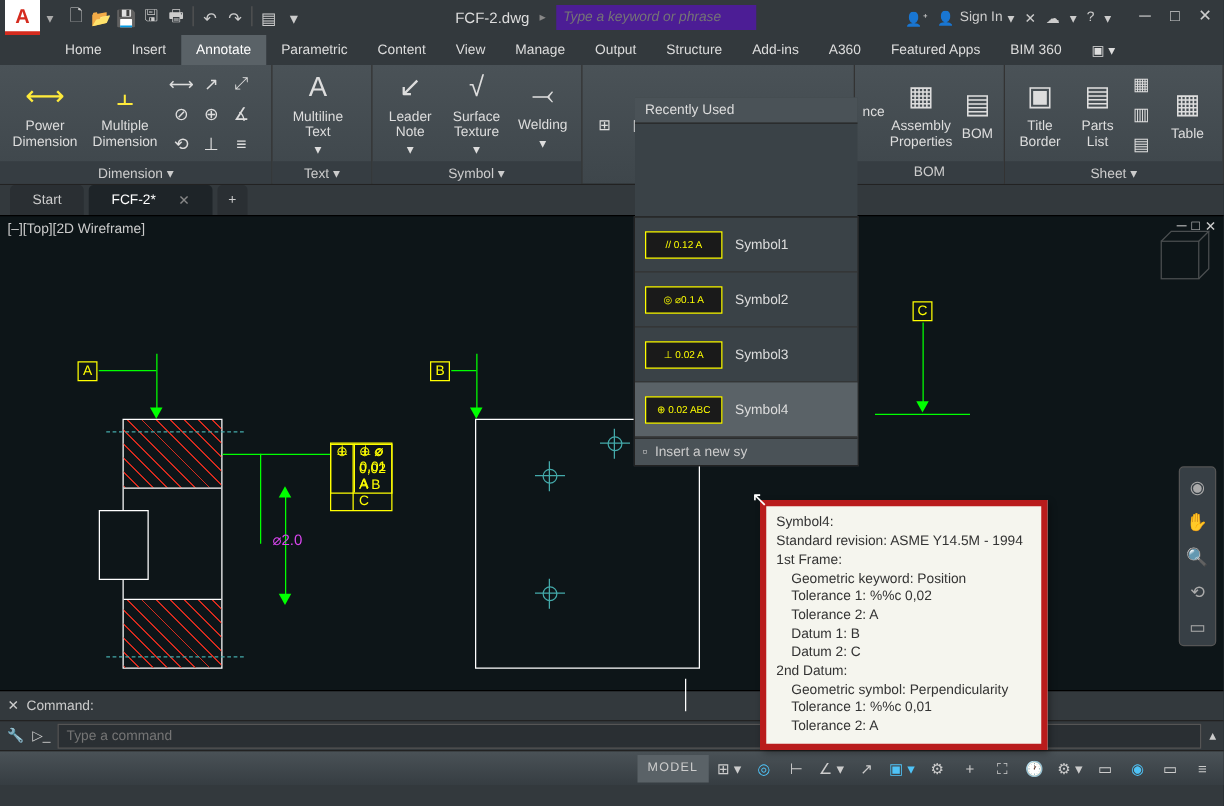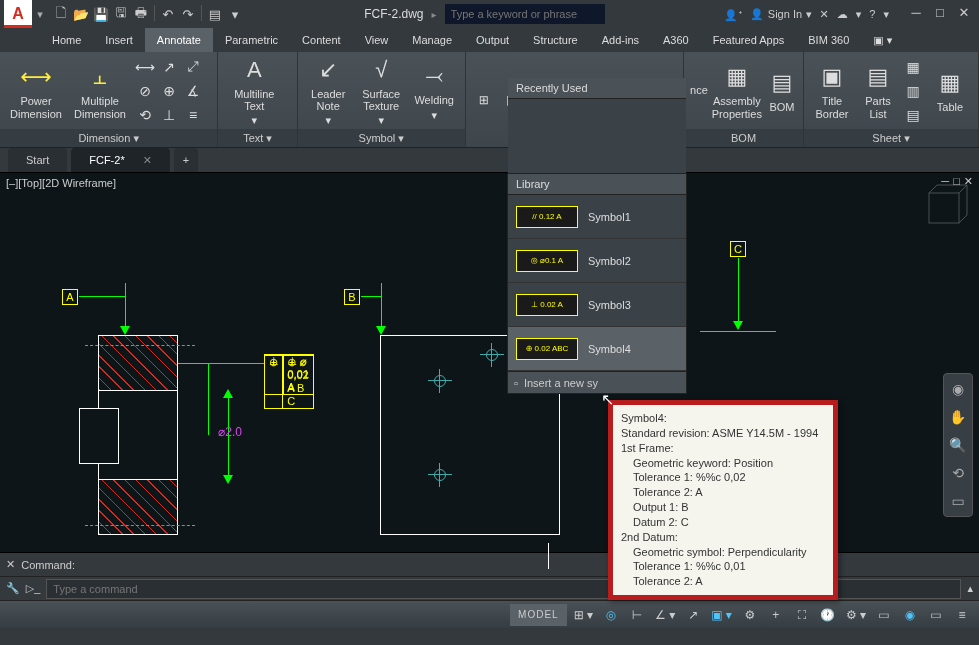--- a/index.html
+++ b/index.html
@@ -7,21 +7,21 @@
 .titlebar{height:28px;background:#33393d;display:flex;align-items:center;padding:0 4px;gap:2px}
 .app-logo{width:28px;height:28px;background:#fff;display:flex;align-items:center;justify-content:center;font-weight:bold;color:#d52b1e;font-size:16px;position:relative}
 .app-logo::after{content:"";position:absolute;bottom:0;left:0;right:0;height:3px;background:#d52b1e}
 .logo-dd{width:12px;color:#aaa;text-align:center}
 .qat{display:flex;gap:2px;margin-left:4px}
 .qat-btn{width:18px;height:18px;color:#ccc;display:flex;align-items:center;justify-content:center;cursor:pointer;font-size:13px}
 .qat-sep{width:1px;height:16px;background:#555;margin:0 2px}
 .title-center{flex:1;display:flex;align-items:center;justify-content:center;gap:8px}
 .doc-title{color:#ddd;font-size:12px}
 .search-arrow{color:#888;font-size:10px}
-.search-box{width:160px;height:20px;background:#0f172a;color:#aaa;padding:0 6px;border:none;font-size:11px}
+.search-box{width:160px;height:20px;background:#4c1d95;color:#aaa;padding:0 6px;border:none;font-style:italic;font-size:11px}
 .title-right{display:flex;align-items:center;gap:8px;color:#ccc}
 .sign-in{display:flex;align-items:center;gap:4px;cursor:pointer}
 .win-btns{display:flex;gap:2px;margin-left:8px}
 .win-btn{width:22px;height:18px;color:#ccc;text-align:center;cursor:pointer;font-size:13px}
 .menubar{height:24px;background:#33393d;display:flex;align-items:stretch;padding-left:40px}
 .menu-item{padding:0 12px;color:#ddd;display:flex;align-items:center;cursor:pointer}
 .menu-item.active{background:#5a6267;color:#fff}
 .ribbon{height:96px;background:linear-gradient(#4a5257,#3e464b);display:flex;border-bottom:1px solid #222}
 .rpanel{display:flex;flex-direction:column;border-right:1px solid #333}
 .rpanel-body{flex:1;display:flex;align-items:center;padding:2px 6px;gap:4px}
@@ -325,21 +325,20 @@
     <div class="crosshair" style="left:428px;top:290px">
         <i></i>
       </div>
     <div style="position:absolute;left:548px;top:370px;width:1px;height:26px;background:#fff"></div>
   </div>
 
   <div class="library-panel">
     <div class="library-top">
       <div class="lib-hdr" style="position:absolute;top:0;left:0;right:0">Recently Used</div>
     </div>
-    <div class="lib-hdr">Library</div>
     <div class="lib-item">
         <div class="lib-thumb">// 0.12 A</div>
         <span>Symbol1</span>
       </div>
     <div class="lib-item">
         <div class="lib-thumb">◎ ⌀0.1 A</div>
         <span>Symbol2</span>
       </div>
     <div class="lib-item">
         <div class="lib-thumb">⊥ 0.02 A</div>
@@ -358,21 +357,21 @@
 
 <div class="cursor">↖</div>
 
 <div class="tooltip">
   <div>Symbol4:</div>
   <div>Standard revision: ASME Y14.5M - 1994</div>
   <div>1st Frame:</div>
   <div class="ind1">Geometric keyword: Position</div>
   <div class="ind1">Tolerance 1: %%c 0,02</div>
   <div class="ind1">Tolerance 2: A</div>
-  <div class="ind1">Output 1: B</div>
+  <div class="ind1">Datum 1: B</div>
   <div class="ind1">Datum 2: C</div>
   <div>2nd Datum:</div>
   <div class="ind1">Geometric symbol: Perpendicularity</div>
   <div class="ind1">Tolerance 1: %%c 0,01</div>
   <div class="ind1">Tolerance 2: A</div>
 </div>
 
 <div class="cmdbar">
   <div class="cmd-row" style="border-bottom:1px solid #222">
     <span>✕</span>

